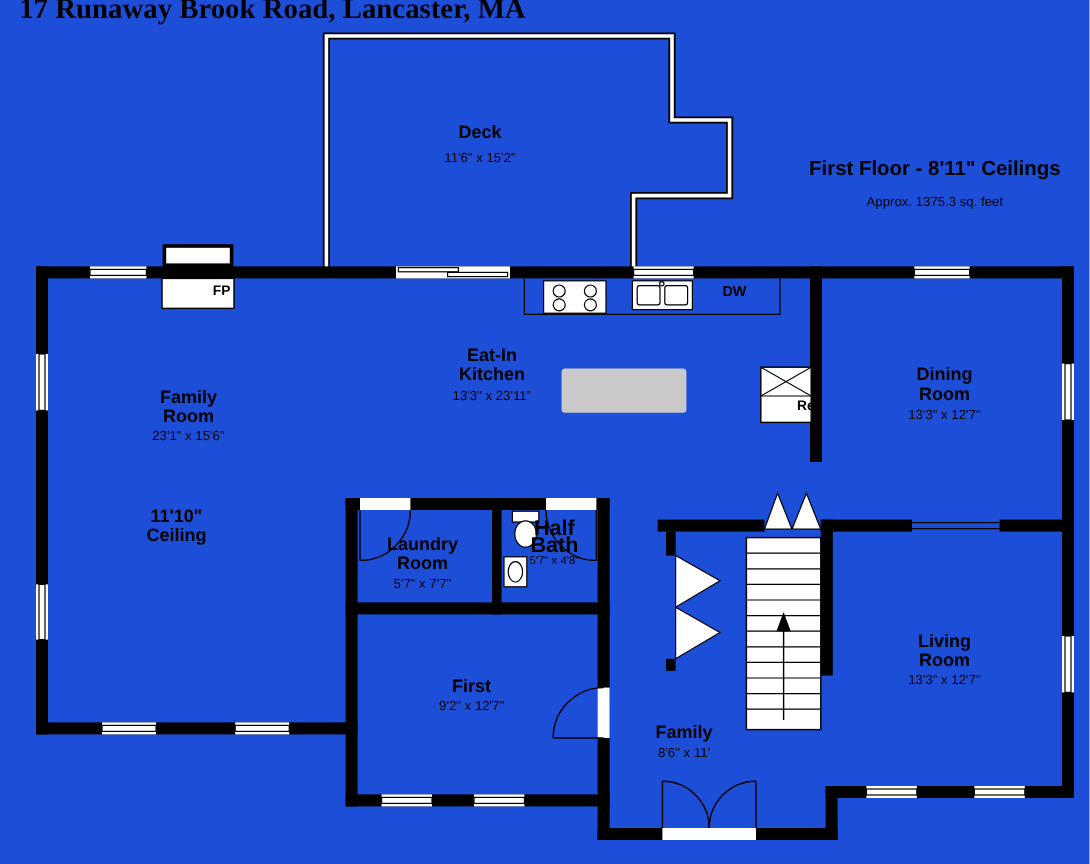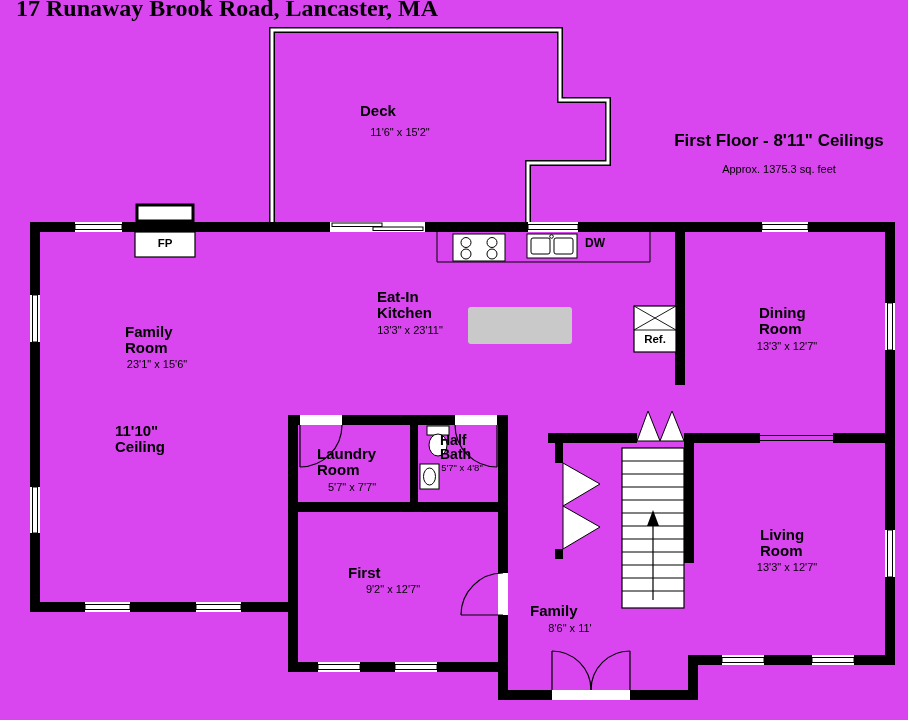--- a/index.html
+++ b/index.html
@@ -1,26 +1,26 @@
 <!DOCTYPE html>
 <html><head>
 <meta charset="utf-8">
 <style>
   html,body{margin:0;padding:0;background:#fff;}
-  .stage{position:relative;width:908px;height:720px;background:#d946ef;overflow:hidden;
+  .stage{position:relative;width:908px;height:720px;background:#1d4ed8;overflow:hidden;
          font-family:"Liberation Sans",sans-serif;color:#000;}
   .plan-svg{position:absolute;left:0;top:0;}
   .title{position:absolute;left:16px;top:-5px;font-family:"Liberation Serif",serif;
          font-size:24px;font-weight:700;white-space:nowrap;}
   .floor-info{position:absolute;left:650px;top:131px;width:258px;text-align:center;}
   .floor-info .fl{font-size:17px;font-weight:700;white-space:nowrap;}
   .floor-info .sq{font-size:11px;margin-top:12px;}
-  .room-name{position:absolute;font-weight:700;font-size:15px;line-height:16px;text-align:left;}
+  .room-name{position:absolute;font-weight:700;font-size:15px;line-height:16px;text-align:center;}
   .room-dims{position:absolute;font-size:11px;line-height:12px;text-align:center;white-space:nowrap;}
-  .small-label{position:absolute;font-weight:700;font-size:12px;line-height:13px;text-align:center;}
+  .small-label{position:absolute;font-weight:700;font-size:12px;line-height:13px;text-align:right;margin-left:12px;}
   .footer{position:absolute;left:4px;top:707px;font-size:12.5px;white-space:nowrap;}
 </style>
 </head>
 <body>
 
 <div class="stage">
 
   <svg class="plan-svg" width="908" height="720" viewBox="0 0 908 720">
 
     <g>
@@ -218,21 +218,21 @@
 
   <div class="room-name" style="left:377px;top:289px;width:66px">Eat-In Kitchen</div>
   <div class="room-dims" style="left:350px;top:324px;width:120px">13'3" x 23'11"</div>
 
   <div class="room-name" style="left:759px;top:305px;width:56px">Dining Room</div>
   <div class="room-dims" style="left:732px;top:340px;width:110px">13'3" x 12'7"</div>
 
   <div class="room-name" style="left:317px;top:446px;width:70px">Laundry Room</div>
   <div class="room-dims" style="left:302px;top:481px;width:100px">5'7" x 7'7"</div>
 
-  <div class="room-name" style="left:440px;top:433px;width:44px;font-size:14px;line-height:14px">Half Bath</div>
+  <div class="room-name" style="left:440px;top:433px;width:44px;font-size:18px;line-height:14px">Half Bath</div>
   <div class="room-dims" style="left:427px;top:462px;width:70px;font-size:9.5px">5'7" x 4'8"</div>
 
   <div class="room-name" style="left:348px;top:565px;width:90px">First</div>
   <div class="room-dims" style="left:338px;top:583px;width:110px">9'2" x 12'7"</div>
 
   <div class="room-name" style="left:530px;top:603px;width:80px">Family</div>
   <div class="room-dims" style="left:525px;top:622px;width:90px">8'6" x 11'</div>
 
   <div class="room-name" style="left:760px;top:527px;width:54px">Living Room</div>
   <div class="room-dims" style="left:732px;top:561px;width:110px">13'3" x 12'7"</div>

